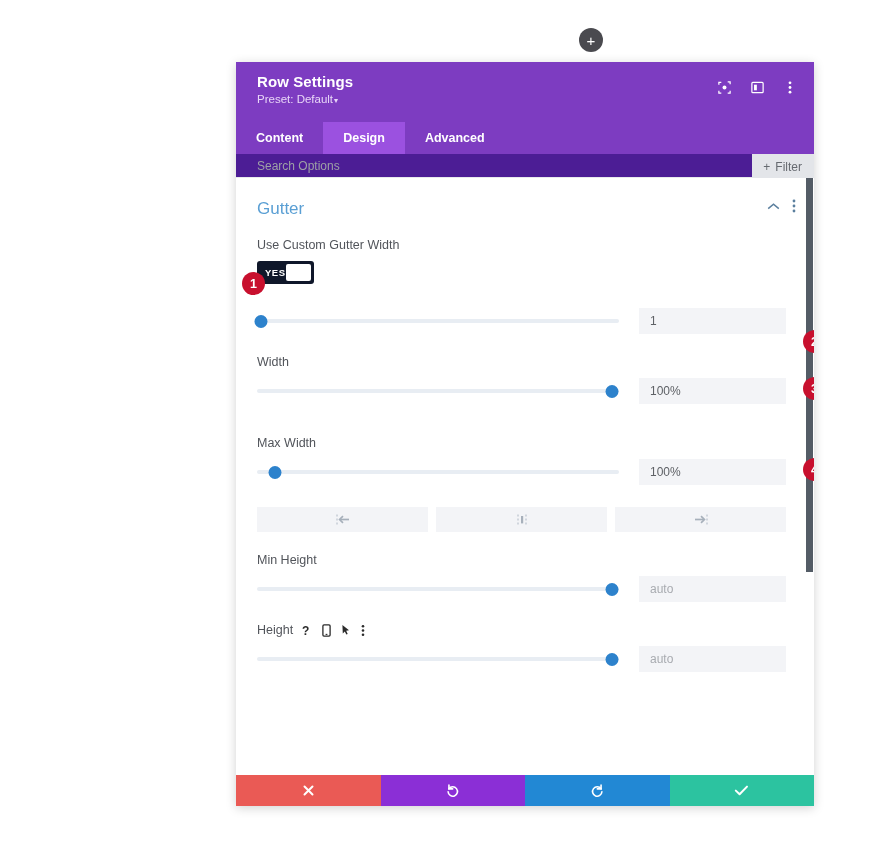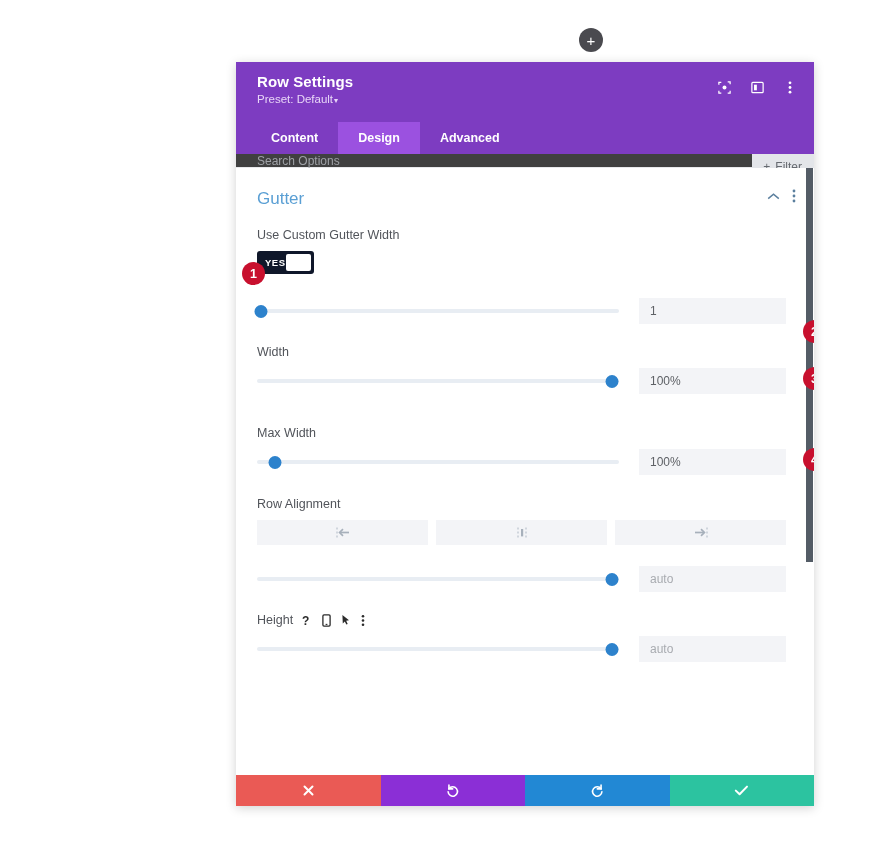--- a/index.html
+++ b/index.html
@@ -66,37 +66,36 @@
     display: flex; align-items: center; justify-content: center;
     cursor: pointer; color: #fff;
   }
 
   
   #modal-tabs {
     background: #7d3cc1;
     height: 32px;
     display: flex;
     flex: none;
-    padding-left: 15px;
   }
   .tab {
     height: 32px;
     padding: 0 20px;
     display: flex; align-items: center;
     color: #fff;
     font-size: 12.5px;
     font-weight: bold;
     cursor: pointer;
   }
   .tab.active { background: #9b51e0; }
 
   
   #search-bar {
-    height: 14px;
-    background: #404040;
+    height: 24px;
+    background: #4c1d95;
     border-bottom: 1px solid #e8e9ec;
     display: flex; align-items: center;
     padding-left: 21px;
     position: relative;
     flex: none;
   }
   #search-input {
     border: none; outline: none; background: transparent;
     font-family: "Liberation Sans", sans-serif;
     font-size: 12px;
@@ -397,21 +396,20 @@
             <div class="slider">
               <div class="slider-track"></div>
               <div class="slider-handle" id="h-maxwidth" style="left: 5%;"></div>
             </div>
             <input class="value-input" type="text" value="100%" style="">
           </div>
           <div class="badge" style="right:-12px; top:22px;">4</div>
         </div>
 
         <div class="field" style="margin-top:22px;">
-          <div class="field-label">Row Alignment</div>
           <div id="row-alignment-options">
             <div class="align-btn">
               <svg width="24" height="13" viewBox="0 0 24 13">
                 <g stroke="#b9c2cc" stroke-width="1.4" stroke-dasharray="2 2">
                     <path d="M6 1.5V11.5"></path>
                   </g>
                 <g stroke="#9aa5b1" stroke-width="1.7" fill="none">
                     <path d="M18 6.5H9"></path>
                     <path d="M12 3.2L8.6 6.5l3.4 3.3"></path>
                   </g>
@@ -434,20 +432,21 @@
                 <g stroke="#9aa5b1" stroke-width="1.7" fill="none">
                     <path d="M6 6.5H15"></path>
                     <path d="M12 3.2l3.4 3.3-3.4 3.3"></path>
                   </g>
               </svg>
             </div>
           </div>
         </div>
 
         <div class="field" style="margin-top:21px;">
+          <div class="field-label">Min Height</div>
           <div class="slider-row">
             <div class="slider">
               <div class="slider-track"></div>
               <div class="slider-handle" id="h-minheight" style="left: 98%;"></div>
             </div>
             <input class="value-input" type="text" placeholder="auto" style="">
           </div>
         </div>
 
         <div class="field" style="margin-top:21px;">

